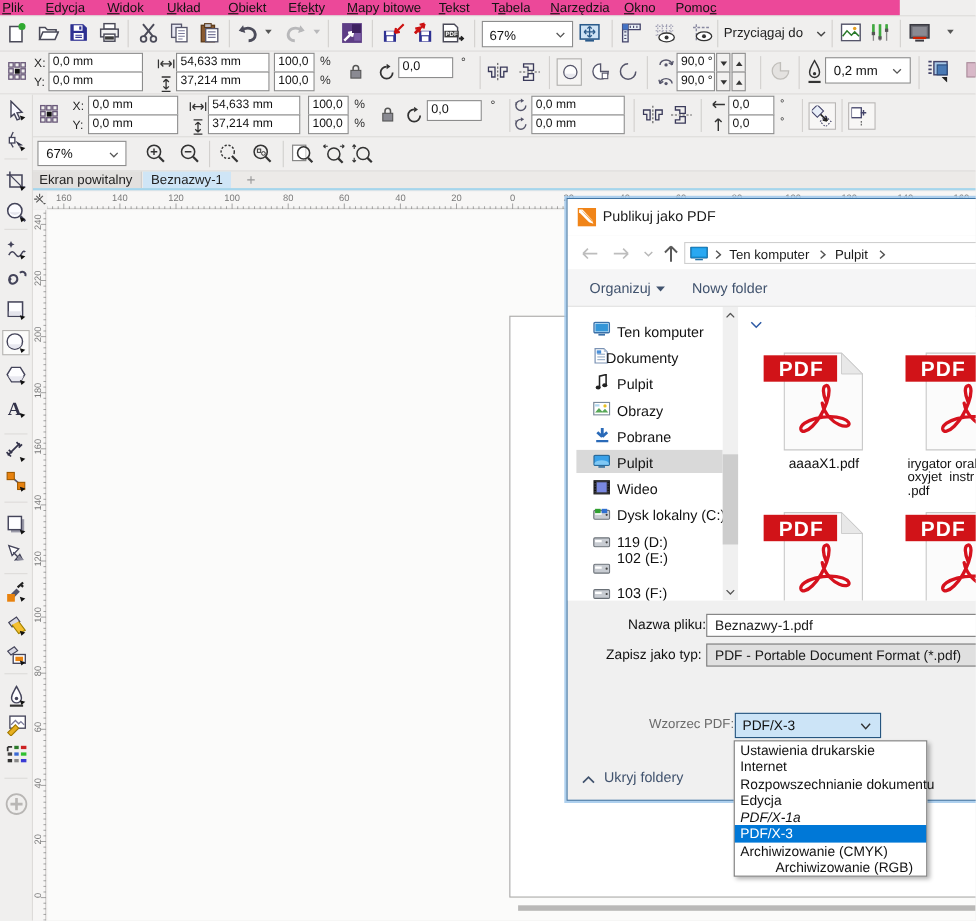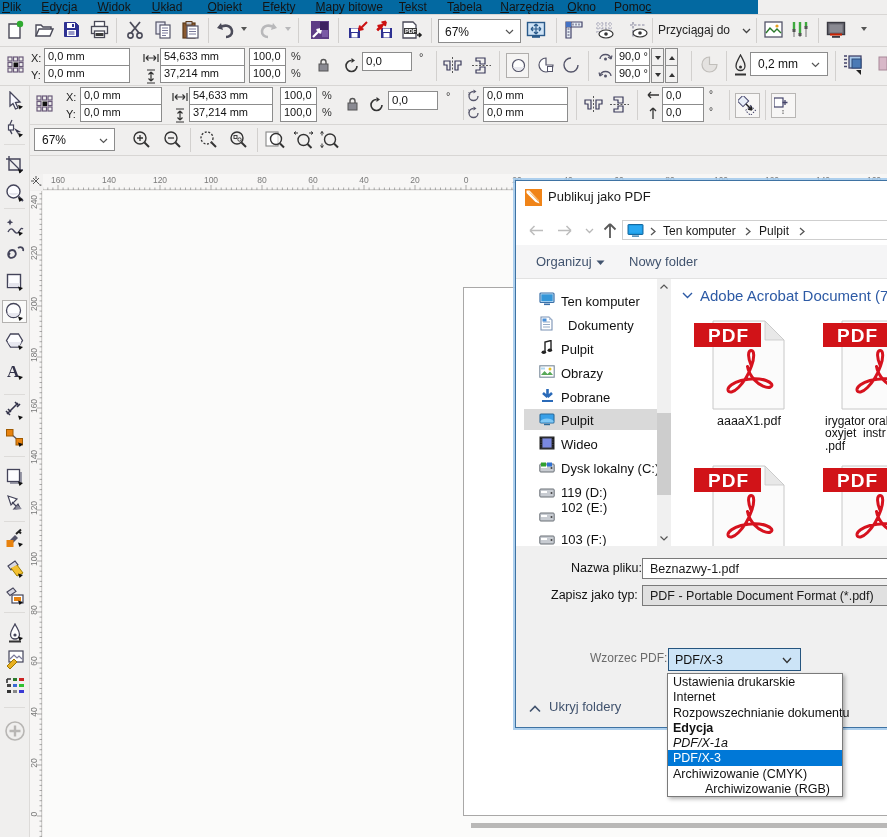--- a/index.html
+++ b/index.html
@@ -10,21 +10,21 @@
 .field{position:absolute;background:#fff;border:1px solid #8c8c8c;font-size:11px;color:#111;padding:1px 3px;line-height:13px;white-space:nowrap;overflow:hidden;}
 .sepv{position:absolute;width:1px;background:#d2d0ce;}
 .seph{position:absolute;height:1px;background:#d8d6d4;left:0;right:0;}
 .mi{display:inline-block;}
 svg{display:block;}
 </style>
 </head>
 <body>
 <div id="app">
 
-<div class="abs" style="left:0;top:0;width:758px;height:14px;background:#0369a1;font-size:11px;">
+<div class="abs" style="left:0;top:0;width:818px;height:14px;background:#ec4899;font-size:11px;">
   <div class="abs" style="left:2px;top:0px;white-space:nowrap;color:#141414;font-size:12px;"><span class="mi" style="margin-right:20px;"><u>P</u>lik</span><span class="mi" style="margin-right:20px;"><u>E</u>dycja</span><span class="mi" style="margin-right:21px;"><u>W</u>idok</span><span class="mi" style="margin-right:25px;"><u>U</u>kład</span><span class="mi" style="margin-right:20px;"><u>O</u>biekt</span><span class="mi" style="margin-right:20px;">Efe<u>k</u>ty</span><span class="mi" style="margin-right:16px;"><u>M</u>apy bitowe</span><span class="mi" style="margin-right:20px;"><u>T</u>ekst</span><span class="mi" style="margin-right:18px;">T<u>a</u>bela</span><span class="mi" style="margin-right:13px;"><u>N</u>arzędzia</span><span class="mi" style="margin-right:18px;"><u>O</u>kno</span><span class="mi" style="">Pomo<u>c</u></span>
   </div>
 </div>
 <div class="seph" style="top:14px;"></div>
 
 <div class="abs" id="toolbar1" style="left:0;top:15px;width:887px;height:31px;background:#f0efee;">
 
   <svg class="abs" style="left:6px;top:5px;" width="19" height="20" viewBox="0 0 19 20">
         <path d="M3,4 h8 l3,3 v11 h-11 z" fill="#fff" stroke="#4a4a58" stroke-width="1.4"></path>
         <path d="M11,4 l3,3 h-3 z" fill="#c8c8d0"></path>
@@ -433,20 +433,26 @@
         <path d="M14.5,14 L18.5,18" stroke="#333" stroke-width="2"></path>
       </svg>
   <svg class="abs" style="left:320px;top:5px;" width="19" height="19" viewBox="0 0 19 19">
         <path d="M2,1.5 v4 M2,1.5 l-1.5,2 M2,1.5 l1.5,2 M2,17.5 v-4 M2,17.5 l-1.5,-2 M2,17.5 l1.5,-2" stroke="#333" stroke-width="1" fill="none"></path>
         <circle cx="10" cy="9.5" r="5.5" fill="none" stroke="#333" stroke-width="1.4"></circle>
         <path d="M14,13.5 L18,17.5" stroke="#333" stroke-width="2"></path>
       </svg>
 </div>
 <div class="seph" style="top:155px;"></div>
 
+<div class="abs" id="tabs" style="left:0;top:156px;width:887px;height:18px;background:#eceae8;">
+  <div class="abs" style="left:28px;top:0;width:101px;height:15px;background:#e2e0de;border-right:1px solid #cfcdcb;color:#222;font-size:12px;line-height:15px;text-align:center;">Ekran powitalny</div>
+  <div class="abs" style="left:130px;top:0;width:80px;height:15px;background:#cfe5f6;color:#222;font-size:12px;line-height:15px;text-align:center;">Beznazwy-1</div>
+  <div class="abs" style="left:224px;top:1px;width:11px;height:11px;color:#9a9a9a;font-size:14px;line-height:12px;">+</div>
+  <div class="abs" style="left:28px;top:15px;width:859px;height:2px;background:#a5d5ec;"></div>
+</div>
 
 <div class="abs" id="hruler" style="left:30px;top:174px;width:857px;height:16px;background:#f7f6f5;border-bottom:1px solid #cfcecc;">
       <svg width="857" height="16" viewBox="0 0 857 16" style="position:absolute;left:0;top:0;">
   <line x1="2.5" y1="13.5" x2="2.5" y2="16" stroke="#8a8a8a" stroke-width="0.7"></line>
   <line x1="7.6" y1="13.5" x2="7.6" y2="16" stroke="#8a8a8a" stroke-width="0.7"></line>
   <line x1="12.7" y1="13.5" x2="12.7" y2="16" stroke="#8a8a8a" stroke-width="0.7"></line>
   <line x1="17.8" y1="13.5" x2="17.8" y2="16" stroke="#8a8a8a" stroke-width="0.7"></line>
   <line x1="22.9" y1="13.5" x2="22.9" y2="16" stroke="#8a8a8a" stroke-width="0.7"></line>
   <line x1="28.0" y1="11" x2="28.0" y2="16" stroke="#8a8a8a" stroke-width="0.7"></line>
   <line x1="33.1" y1="13.5" x2="33.1" y2="16" stroke="#8a8a8a" stroke-width="0.7"></line>
@@ -968,21 +974,21 @@
           <rect x="2.3" y="2.3" width="11.4" height="7" fill="#3596d8"></rect>
           <rect x="5" y="11.5" width="6" height="1.6" fill="#3a70a8"></rect>
         </svg>
     <div class="abs" style="left:45px;top:15px;font-size:13px;color:#111;">Ten komputer</div>
     <svg class="abs" style="left:24px;top:37px;" width="13" height="15" viewBox="0 0 13 15">
           <path d="M1,1 h8 l3,3 v10 h-11 z" fill="#fff" stroke="#7a92b4" stroke-width="1.1"></path>
           <path d="M9,1 l3,3 h-3 z" fill="#b8c8dc"></path>
           <path d="M3,6 h7 M3,8.5 h7 M3,11 h7" stroke="#8aa2c0" stroke-width="0.9"></path>
           <rect x="2.5" y="2.5" width="4" height="3" fill="#4a90d9"></rect>
         </svg>
-    <div class="abs" style="left:52px;top:39px;font-size:13px;color:#111;">Dokumenty</div>
+    <div class="abs" style="left:35px;top:39px;font-size:13px;color:#111;">Dokumenty</div>
     <svg class="abs" style="left:25px;top:61px;" width="12" height="15" viewBox="0 0 12 15">
           <path d="M4,12 V2 l6,-1.5 V10" stroke="#222" stroke-width="1.4" fill="none"></path>
           <ellipse cx="2.8" cy="12.2" rx="2.3" ry="1.8" fill="#222"></ellipse>
           <ellipse cx="8.8" cy="10.2" rx="2.3" ry="1.8" fill="#222"></ellipse>
         </svg>
     <div class="abs" style="left:45px;top:63px;font-size:13px;color:#111;">Pulpit</div>
     <svg class="abs" style="left:23px;top:86px;" width="16" height="13" viewBox="0 0 16 13">
           <rect x="0.8" y="0.8" width="14.4" height="11.4" fill="#fff" stroke="#7a8a9a" stroke-width="1.1"></rect>
           <path d="M2,10 l3.5,-4 l3,3 l2.5,-2.5 l3,3.5 z" fill="#58a858"></path>
           <circle cx="11" cy="4" r="1.5" fill="#e8c020"></circle>
@@ -1039,21 +1045,20 @@
           </svg>
       <div class="abs" style="left:0;top:134px;width:14px;height:82px;background:#cdcdcd;"></div>
       <svg class="abs" style="left:3px;top:257px;" width="8" height="5" viewBox="0 0 8 5">
             <path d="M0.5,0.5 L4,4 L7.5,0.5" stroke="#555" stroke-width="1.2" fill="none"></path>
           </svg>
     </div>
 
     <svg class="abs" style="left:166px;top:13px;" width="11" height="7" viewBox="0 0 11 7">
           <path d="M1,1 L5.5,5.5 L10,1" stroke="#2d5aa5" stroke-width="1.4" fill="none"></path>
         </svg>
-    <div class="abs" style="left:184px;top:8px;font-size:15px;color:#2d5aa5;white-space:nowrap;">Adobe Acrobat Document (7</div>
 
     <svg class="abs" style="left:178px;top:40px;" width="92" height="92" viewBox="0 0 92 92">
       <path d="M19,2 h52 l19,19 v69 h-71 z" fill="#fbfbfb" stroke="#c8c8c8" stroke-width="1"></path>
       <path d="M71,2 l19,19 h-19 z" fill="#e8e8e8" stroke="#c8c8c8" stroke-width="0.8"></path>
       <rect x="0" y="4" width="67" height="24" fill="#d11318"></rect>
       <text x="14" y="23" font-family="Liberation Sans" font-size="19" font-weight="bold" fill="#fff" letter-spacing="1">PDF</text>
       <path d="M52,46 C49,39 48.5,32 52,31.5 C55.5,31 55.5,39 52.5,47 C49.5,55.5 44,64 39.5,68.5 C34.5,73.5 29.5,74.5 29,71 C28.6,67.5 34.5,63.5 42,61.5 C50,59.5 60,59 67,61.5 C72.5,63.5 74.5,66.5 71.5,68 C68,69.5 60.5,66.5 55.5,61 C51.5,56.5 49,50.5 48.5,47.5" fill="none" stroke="#d6121e" stroke-width="3" stroke-linecap="round" transform="translate(5,0)"></path>
     </svg>
     <div class="abs" style="left:183px;top:135px;width:100px;text-align:center;font-size:12.5px;color:#111;">aaaaX1.pdf</div>
 
@@ -1100,20 +1105,20 @@
   <svg class="abs" style="left:13px;top:524px;" width="12" height="8" viewBox="0 0 12 8">
         <path d="M1,6.5 L6,1.5 L11,6.5" stroke="#41536e" stroke-width="1.6" fill="none"></path>
       </svg>
   <div class="abs" style="left:33px;top:518px;font-size:13px;color:#41536e;">Ukryj foldery</div>
 </div>
 
 <div class="abs" id="ddlist" style="left:667px;top:673px;width:176px;height:124px;background:#fff;border:1px solid #7a7a7a;font-size:12.5px;color:#111;box-shadow:2px 2px 4px rgba(0,0,0,0.3);">
   <div style="height:15.3px;padding:1px 0 0 5px;white-space:nowrap;">Ustawienia drukarskie</div>
   <div style="height:15.3px;padding:1px 0 0 5px;white-space:nowrap;">Internet</div>
   <div style="height:15.3px;padding:1px 0 0 5px;white-space:nowrap;">Rozpowszechnianie dokumentu</div>
-  <div style="height:15.3px;padding:1px 0 0 5px;white-space:nowrap;font-weight:bold;">Edycja</div>
+  <div style="height:15.3px;padding:1px 0 0 5px;white-space:nowrap;">Edycja</div>
   <div style="height:15.3px;padding:1px 0 0 5px;white-space:nowrap;font-style:italic;">PDF/X-1a</div>
   <div style="height:15.3px;padding:1px 0 0 5px;white-space:nowrap;background:#0078d7;color:#fff;">PDF/X-3</div>
   <div style="height:15.3px;padding:1px 0 0 5px;white-space:nowrap;">Archiwizowanie (CMYK)</div>
   <div style="height:15.3px;padding:1px 0 0 5px;white-space:nowrap;margin-left:32px;">Archiwizowanie (RGB)</div>
 </div>
 
 </div>
 
 </body></html>

